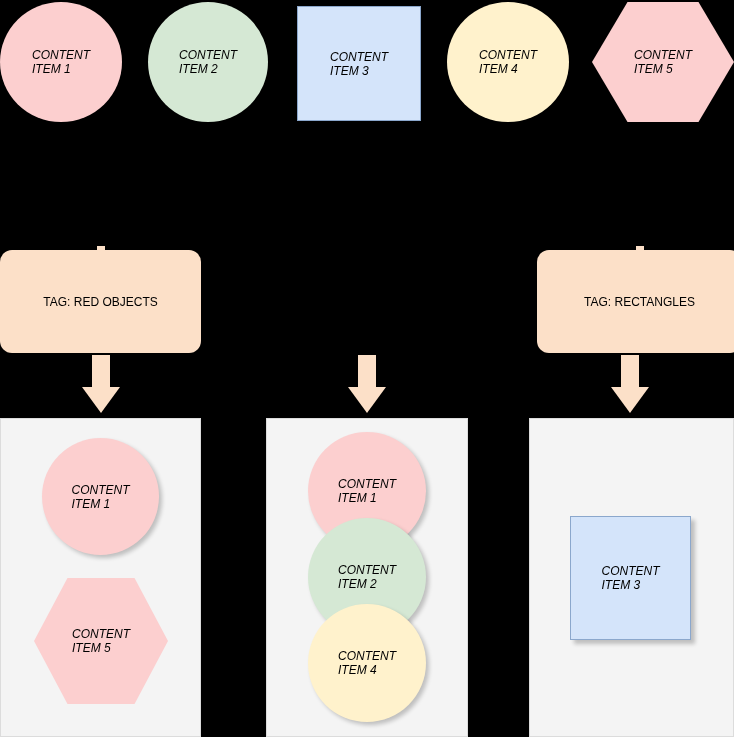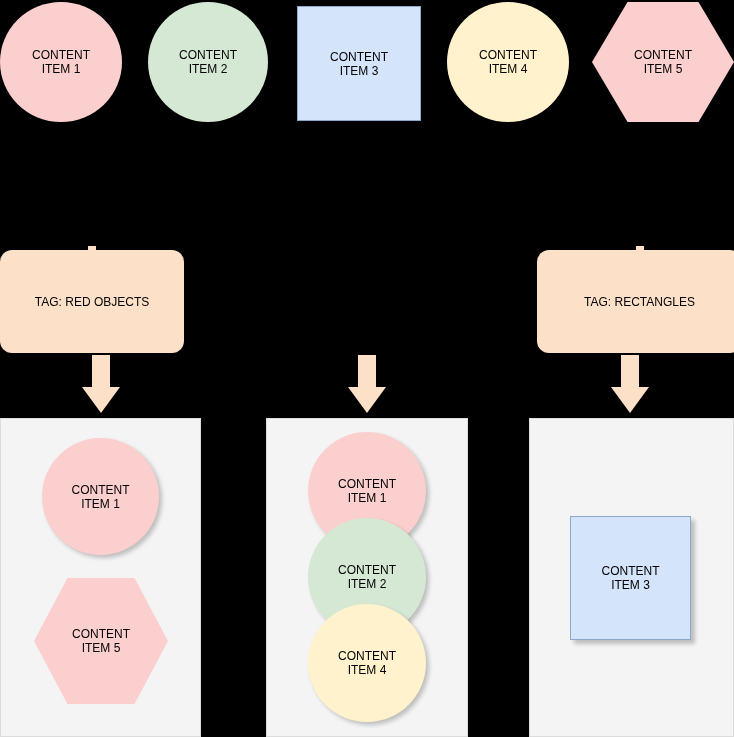--- a/index.html
+++ b/index.html
@@ -24,23 +24,24 @@
   }
 
   
   .shape-label {
     position: relative;
     z-index: 3;
     font-family: "Liberation Sans", sans-serif;
     font-size: 12px;
     line-height: 14px;
     color: #000000;
-    text-align: center;
+    text-align: left;
     white-space: pre-line;
     pointer-events: none;
+    font-style: italic;
   }
   .shape {
     position: absolute;
     display: flex;
     align-items: center;
     justify-content: center;
     box-sizing: border-box;
   }
 
   
@@ -142,21 +143,21 @@
   </div>
   <div class="shape src-circle" id="s3" style="left: 447px; top: 2px; width: 122px; height: 120px; background: rgb(255, 242, 204);">
     <span class="shape-label">CONTENT
 ITEM 4</span>
   </div>
   <div class="shape hexagon" id="s4" style="left: 592px; top: 2px; width: 142px; height: 120px; background: rgb(252, 207, 207);">
     <span class="shape-label">CONTENT
 ITEM 5</span>
   </div>
 
-  <div class="tag-box" id="t0" style="left: 0px; top: 250px; width: 184px; height: 103px; background: rgb(252, 224, 200);">
+  <div class="tag-box" id="t0" style="left: 0px; top: 250px; width: 201px; height: 103px; background: rgb(252, 224, 200);">
     <span class="tag-nub" id="n0" style="background: rgb(252, 224, 200);"></span>
     <span class="tag-label">TAG: RED OBJECTS</span>
   </div>
   <div class="tag-box" id="t2" style="left: 529px; top: 250px; width: 205px; height: 103px; background: rgb(252, 224, 200); margin-left: 8px;">
     <span class="tag-nub" id="n2" style="background: rgb(252, 224, 200);"></span>
     <span class="tag-label">TAG: RECTANGLES</span>
   </div>
 
   <div class="arrow" id="a0" style="left: 82px; top: 355px; width: 38px; height: 58px;">
     <span class="arrow-shaft" style="height: 32px; background: rgb(252, 224, 200);"></span>

